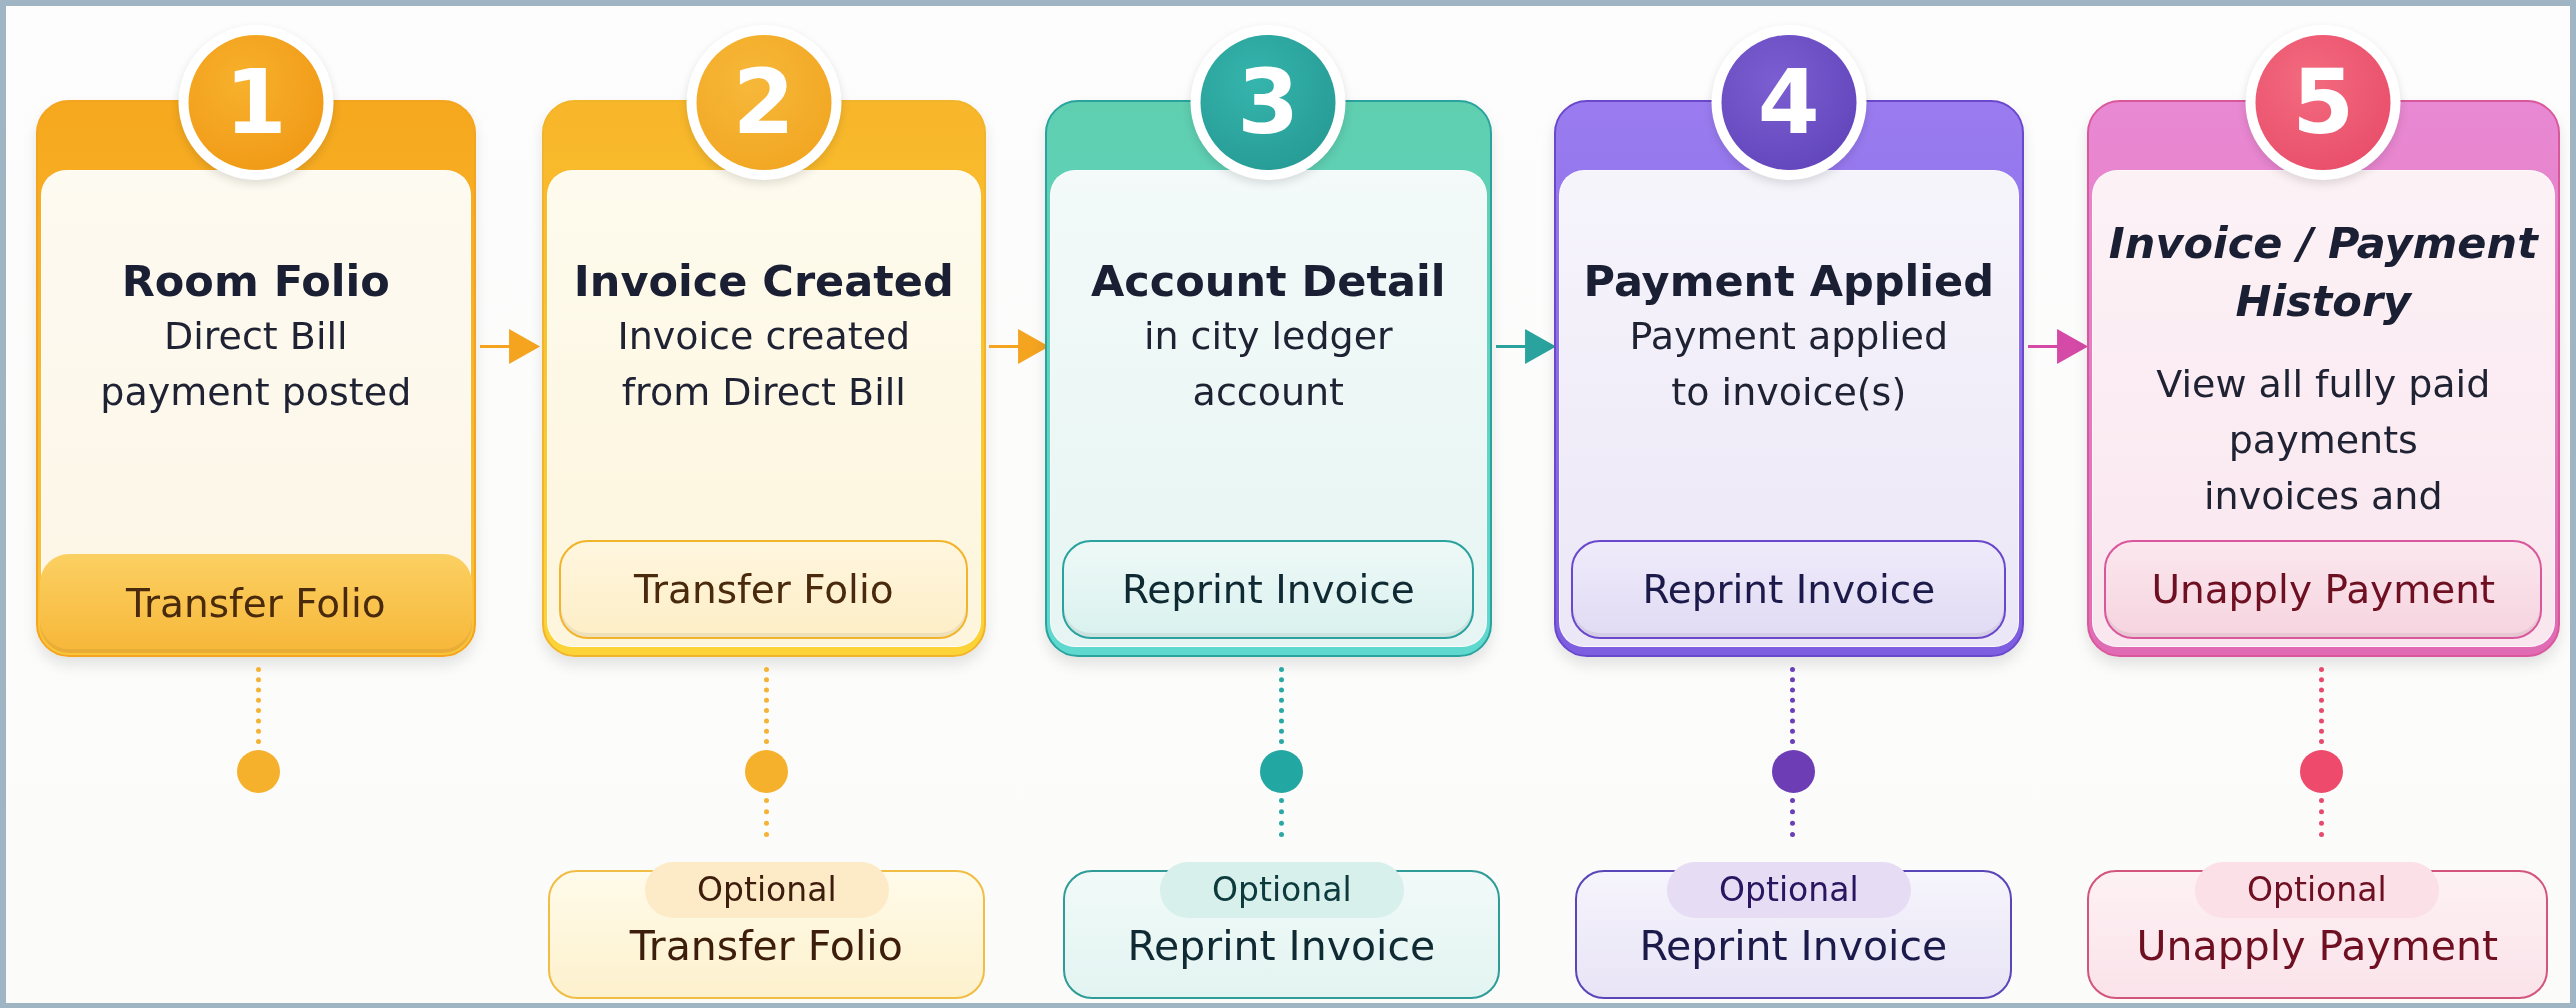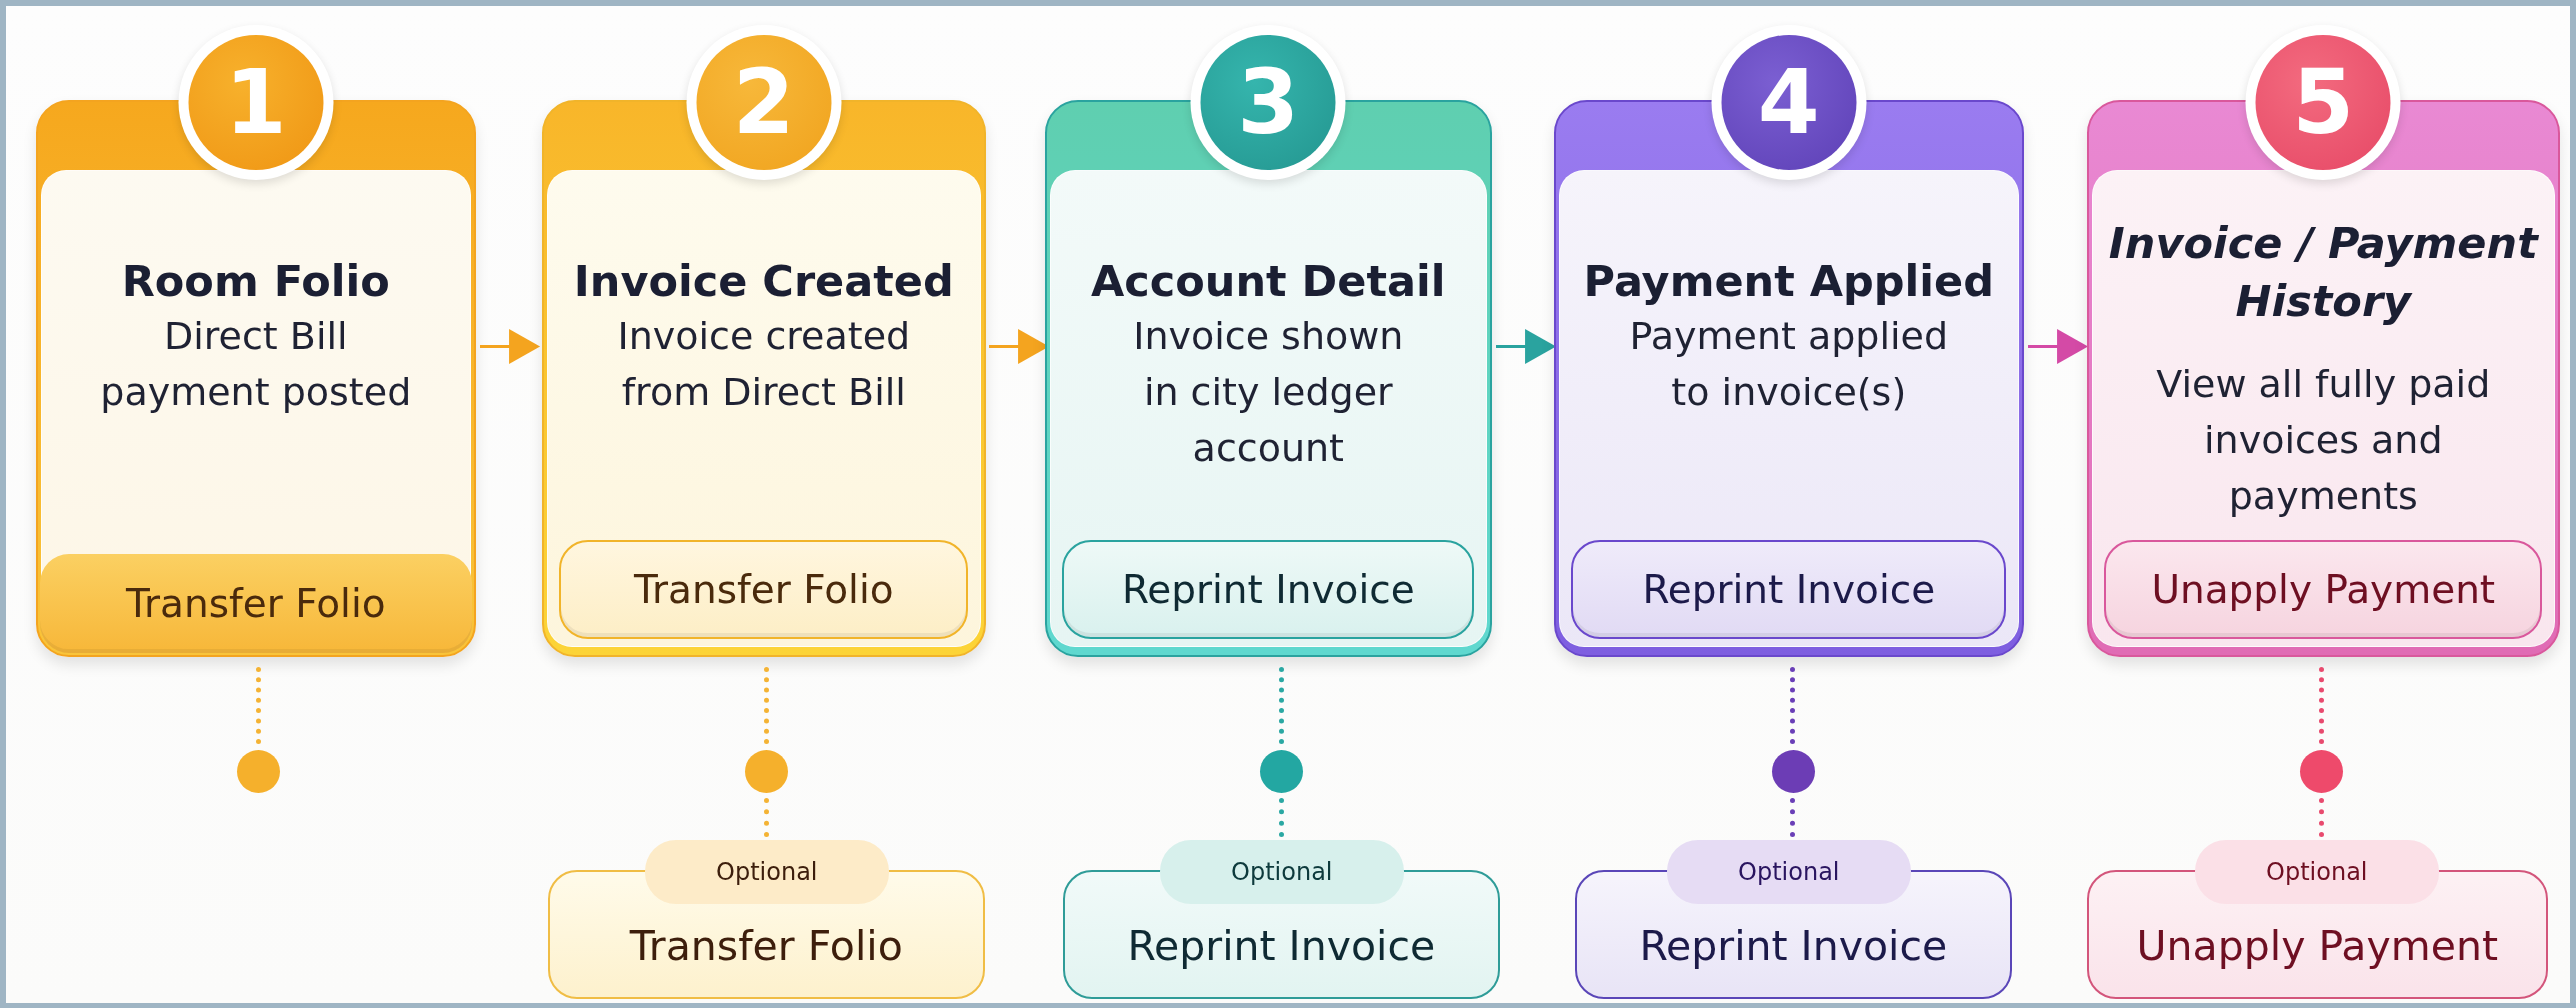--- a/index.html
+++ b/index.html
@@ -78,24 +78,24 @@
   .opt-box {
     position: absolute; top: 864px; height: 129px;
     border-radius: 29px; border: 2.9px solid var(--accent);
     background: linear-gradient(180deg, var(--bodyA), var(--bodyB));
     display: flex; align-items: flex-end; justify-content: center;
     padding-bottom: 27px;
     font-size: 41px; color: var(--btnText);
     cursor: pointer;
   }
   .opt-tag {
-    position: absolute; top: 834px; height: 64px; width: 244px;
+    position: absolute; top: 856px; height: 56px; width: 244px;
     border-radius: 31px; background: var(--tag);
     display: flex; align-items: center; justify-content: center;
-    font-size: 24px; color: var(--btnText);
+    font-size: 33px; color: var(--btnText);
   }
 </style>
 </head>
 <body>
 
 <div class="canvas">
 
   <div class="card" style="left:30px;width:440px;--accent:#f4a41f;--headA:#f6a81e;--headB:#f9c43a;--bodyA:#fdfaf1;--bodyB:#fdf6e6;--badgeA:#f7b12c;--badgeB:#ef9412;--btnA:#fbd062;--btnB:#f7b739;--btnText:#4a2a0c;">
     <div class="card-inner"></div>
     <div class="badge">
@@ -132,21 +132,20 @@
     <polygon points="30,2 62,20 30,38" fill="#f4a41f"></polygon>
   </svg>
 
   <div class="card" style="left:1039px;width:447px;--accent:#2aa39f;--headA:#5fcfb0;--headB:#5fd8cf;--bodyA:#f3faf9;--bodyB:#e6f5f3;--badgeA:#35b5ad;--badgeB:#23958f;--btnA:#eef9f7;--btnB:#d9f1ee;--btnText:#0f2a33;">
     <div class="card-inner"></div>
     <div class="badge">
       <div class="badge-core">3</div>
     </div>
     <div class="card-title">Account Detail</div>
     <div class="card-desc">
-      <div>Invoice shown</div>
       <div>in city ledger</div>
       <div>account</div>
     </div>
     <div class="card-action">Reprint Invoice</div>
   </div>
 
   <svg class="arrow" style="left:1490px;" viewBox="0 0 64 40">
     <line x1="0" y1="20" x2="36" y2="20" stroke="#2aa39f" stroke-width="3"></line>
     <polygon points="30,2 62,20 30,38" fill="#2aa39f"></polygon>
   </svg>
@@ -173,22 +172,22 @@
     <div class="card-inner"></div>
     <div class="badge">
       <div class="badge-core">5</div>
     </div>
     <div class="card-title two">
       <div>Invoice / Payment</div>
       <div>History</div>
     </div>
     <div class="card-desc low">
       <div>View all fully paid</div>
+      <div>payments</div>
       <div>invoices and</div>
-      <div>payments</div>
     </div>
     <div class="card-action">Unapply Payment</div>
   </div>
 
   <div class="vdots" style="--c:#f4b334;left:250px;top:661px;height:77px;"></div>
   <div class="vdots" style="--c:#f4b334;left:758px;top:661px;height:77px;"></div>
   <div class="vdots" style="--c:#2aa8a3;left:1273px;top:661px;height:77px;"></div>
   <div class="vdots" style="--c:#6a3fb7;left:1784px;top:661px;height:77px;"></div>
   <div class="vdots" style="--c:#e84a6e;left:2313px;top:661px;height:77px;"></div>
 

